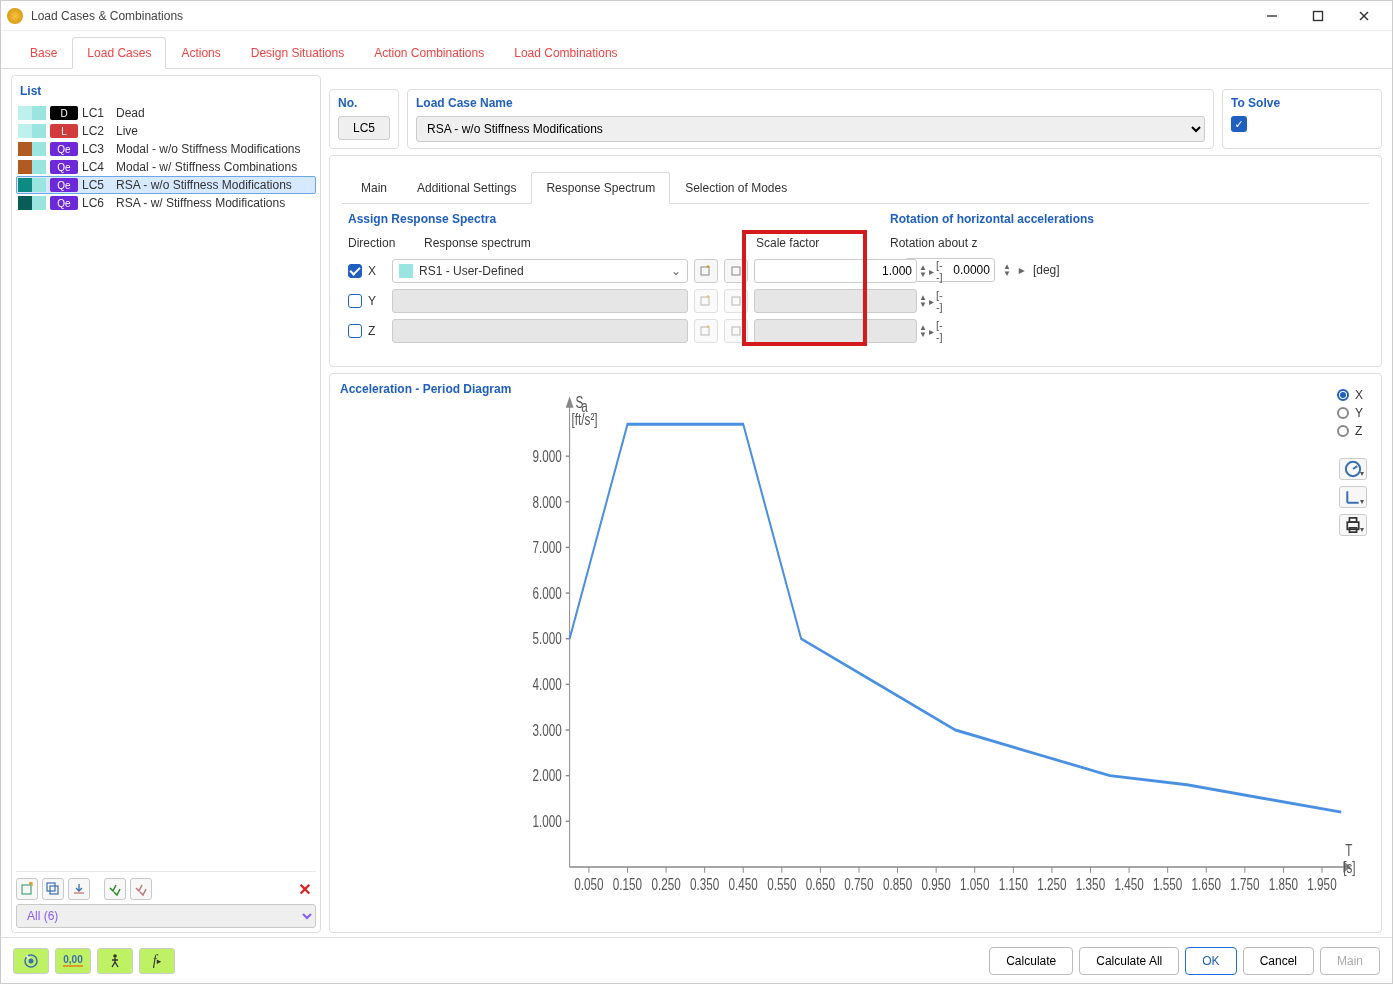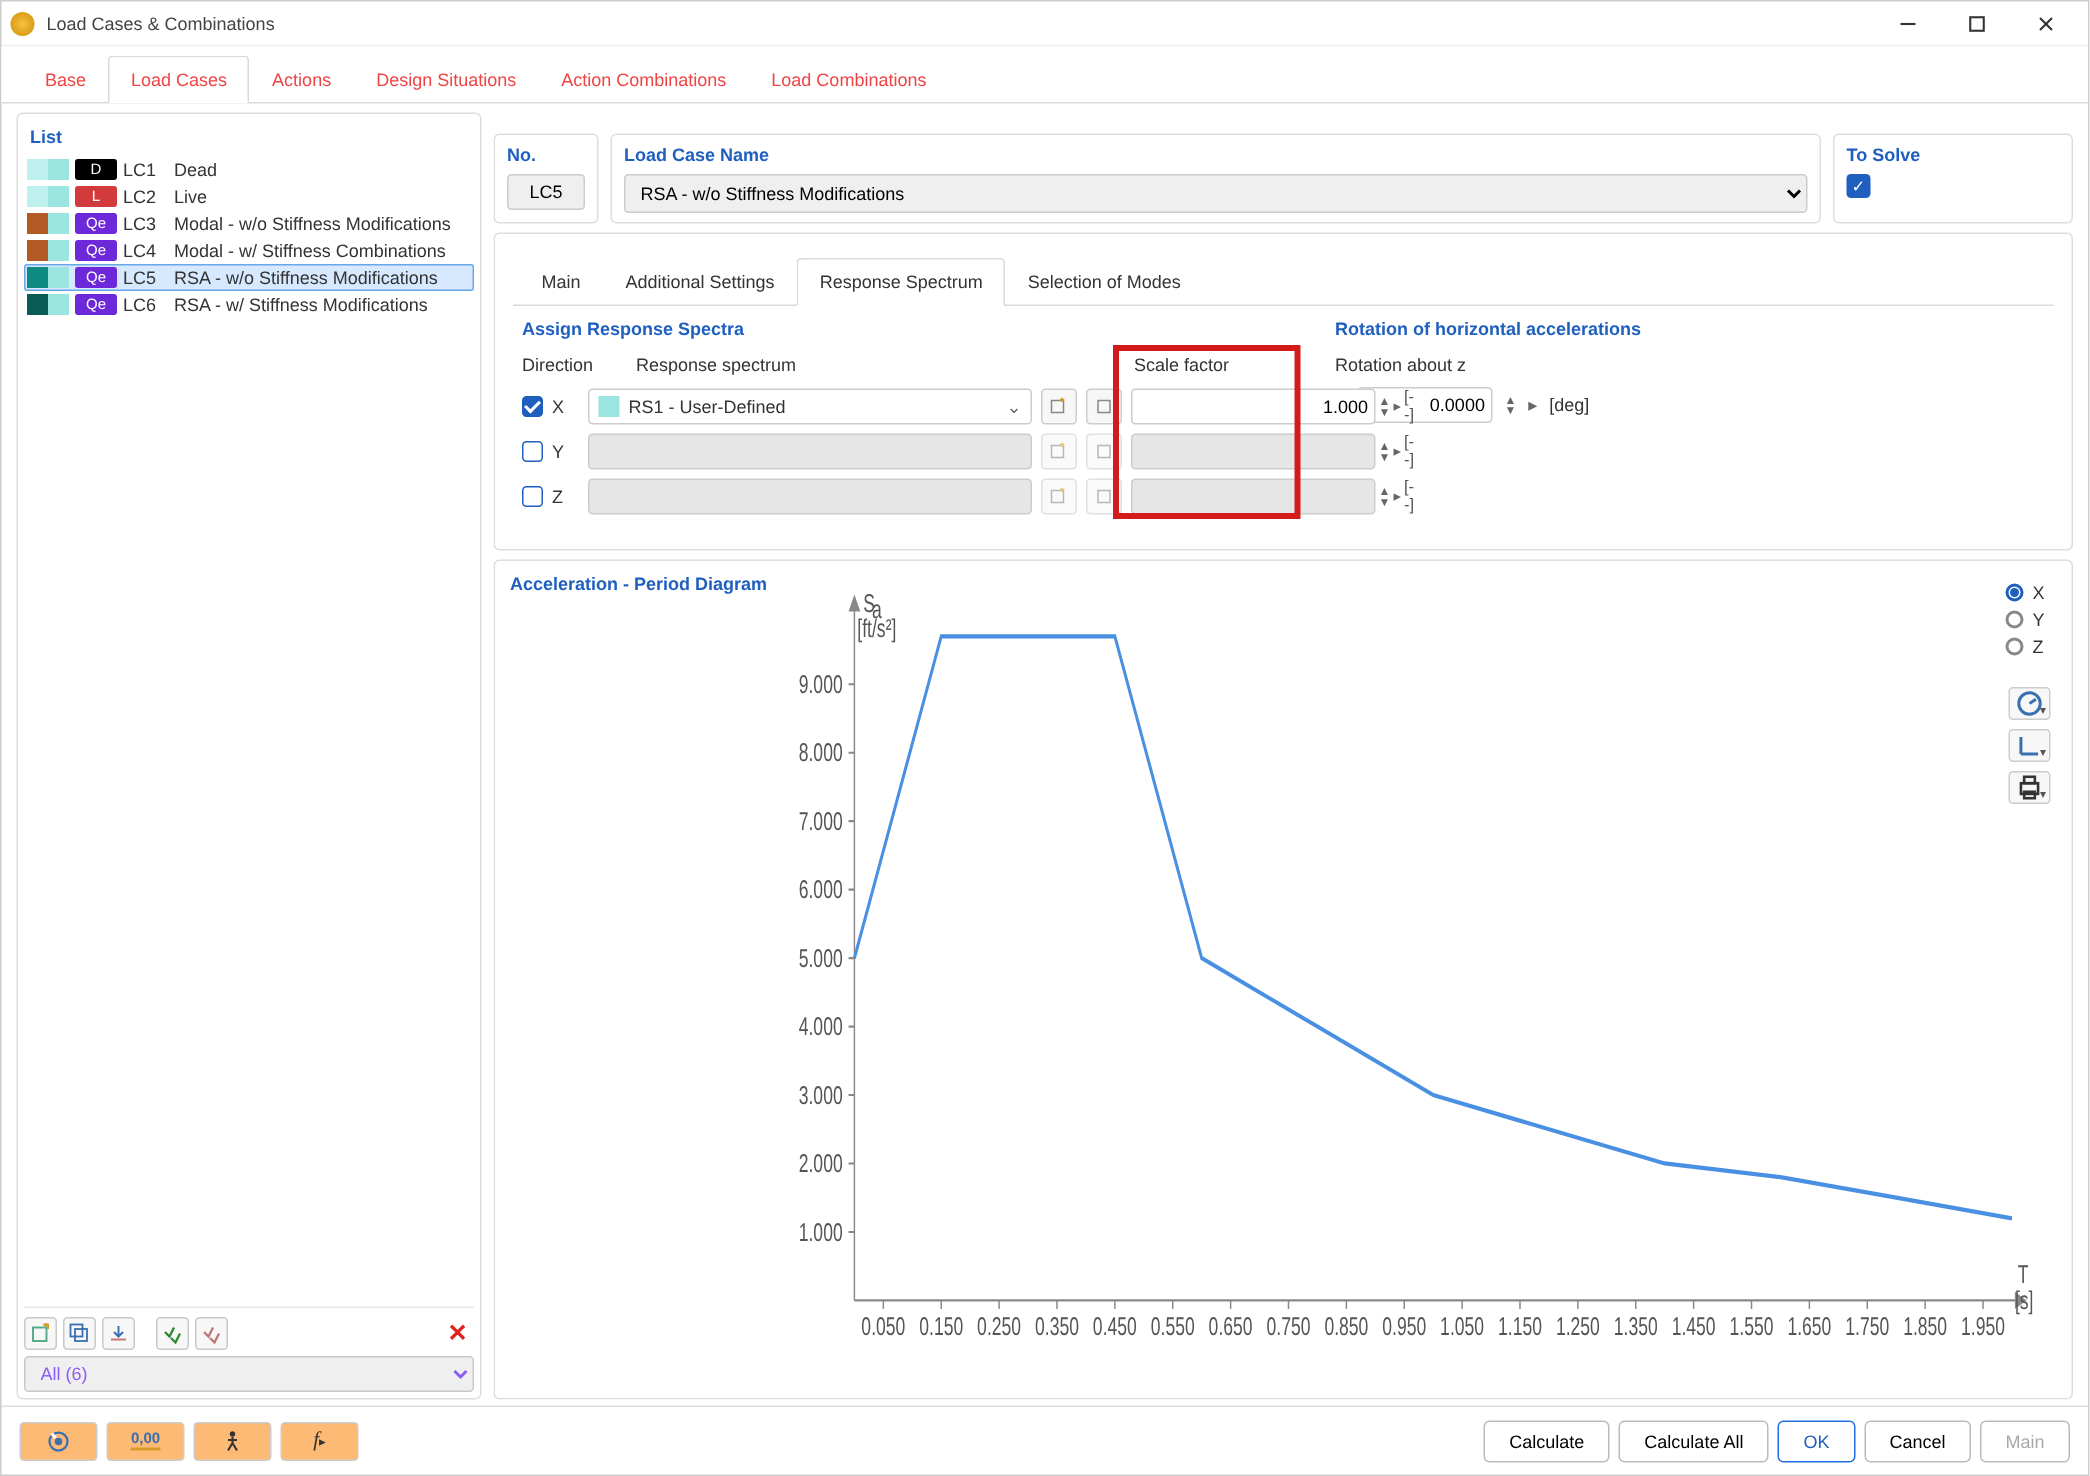--- a/index.html
+++ b/index.html
@@ -76,21 +76,21 @@
   .chartarea svg{ width:100%; height:100%;}
   .chartside{ position:absolute; right:4px; top:4px; display:flex; flex-direction:column; gap:6px; align-items:flex-end;}
   .radio{ display:flex; align-items:center; gap:6px; padding:2px 4px;}
   .radio .dot{ width:12px; height:12px; border:2px solid #888; border-radius:50%; display:inline-block;}
   .radio.sel .dot{ border-color:#1f5fbf;}
   .radio.sel .dot::after{ content:""; display:block; width:6px; height:6px; background:#1f5fbf; border-radius:50%; margin:1px;}
   .sidetool{ width:28px; height:22px; border:1px solid #ccc; border-radius:3px; background:#f7f7f7; display:flex; align-items:center; justify-content:center; position:relative;}
   .sidetool .dd{ position:absolute; right:2px; bottom:1px; font-size:8px; color:#555;}
   
   .footer{ height:46px; border-top:1px solid #ddd; display:flex; align-items:center; padding:0 12px; gap:6px;}
-  .footer .fbtn{ width:52px; height:26px; border:1px solid #ccc; border-radius:3px; background:#fdba74; display:flex; align-items:center; justify-content:center;}
+  .footer .fbtn{ width:36px; height:26px; border:1px solid #ccc; border-radius:3px; background:#bef264; display:flex; align-items:center; justify-content:center;}
   .footer .spacer{flex:1;}
   .footer button{ height:28px; padding:0 16px; border:1px solid #bbb; border-radius:4px; background:#fff; cursor:pointer;}
   .footer button.primary{ border:1.5px solid #1f6fe0; color:#1f5fbf;}
   .footer button:disabled{ color:#aaa;}
   .swatch-cyan{ background:#9be5e0;}
   .swatch-cyan2{ background:#bef1ee;}
   .swatch-brown{ background:#b15a24;}
   .swatch-teal{ background:#0d8b83;}
   .swatch-dteal{ background:#0a5c56;}
 </style>

